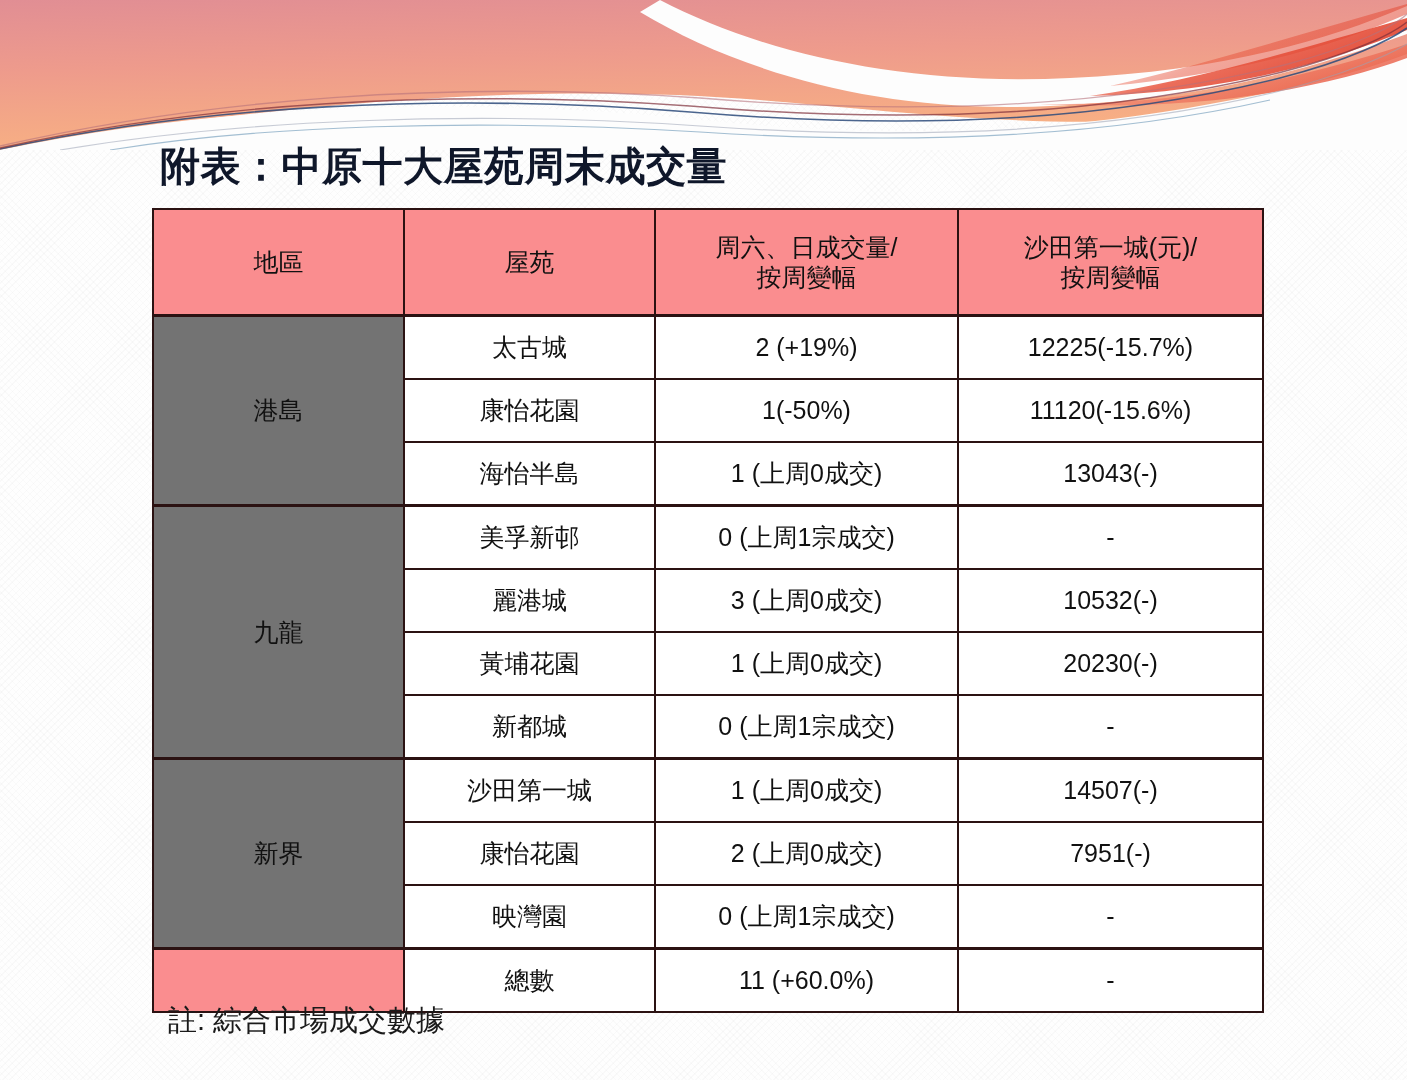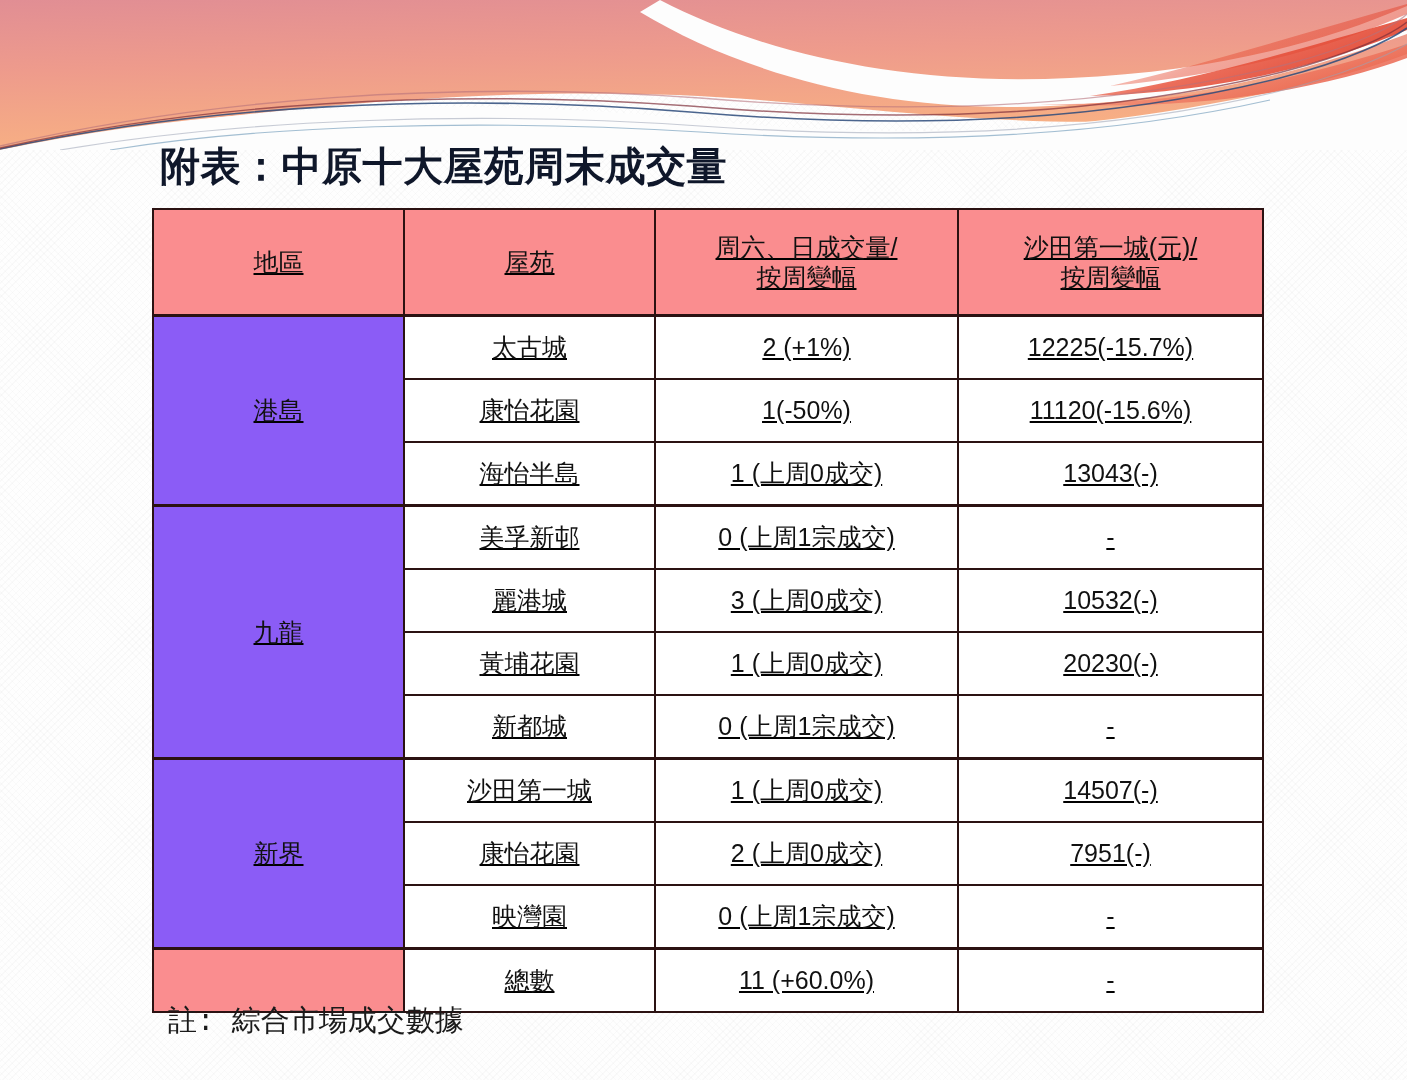--- a/index.html
+++ b/index.html
@@ -46,21 +46,20 @@
     letter-spacing: 0.5px;
     white-space: nowrap;
   }
 
   
   #table-wrap {
     position: absolute;
     left: 152px;
     top: 208px;
     width: 882px;
-    text-decoration: underline;
   }
   table.data-table {
     border-collapse: collapse;
     table-layout: fixed;
     width: 1110px;
     background: #ffffff;
   }
   table.data-table td, table.data-table th {
     border: 2px solid #2b1212;
     text-align: center;
@@ -78,21 +77,21 @@
   thead th {
     background: #fa8d8f;
     height: 104px;
     font-size: 26px;
     font-weight: bold;
     line-height: 1.22;
   }
   tbody td { height: 61px; }
 
   td.region-cell {
-    background: #8b5cf6;
+    background: #737373;
     font-size: 27px;
     font-weight: bold;
   }
   td.region-blank {
     background: #fa8d8f;
   }
   td.total-label,
   td.total-value {
     font-weight: bold;
     font-size: 26px;
@@ -102,21 +101,20 @@
   .group-bottom { border-bottom: 3px solid #2b1212 !important; }
 
   
   #footnote {
     position: absolute;
     left: 168px;
     top: 1001px;
     font-size: 29px;
     color: #1a1a1a;
     white-space: nowrap;
-    font-family: Liberation Mono, monospace;
   }
 </style>
 </head>
 <body>
 
 <div id="page"></div>
 
 <div id="banner">
   <svg width="1407" height="150" viewBox="0 0 1407 150" xmlns="http://www.w3.org/2000/svg">
     <defs>
@@ -185,21 +183,21 @@
           <div>沙田第一城(元)/</div>
           <div>按周變幅</div>
         </th>
       </tr>
     </thead>
     <tbody>
 
       <tr>
         <td class="region-cell group-top group-bottom" rowspan="3">港島</td>
         <td class="group-top">太古城</td>
-        <td class="group-top">2 (+1%)</td>
+        <td class="group-top">2 (+19%)</td>
         <td class="group-top">12225(-15.7%)</td>
       </tr>
       <tr>
         <td>康怡花園</td>
         <td>1(-50%)</td>
         <td>11120(-15.6%)</td>
       </tr>
       <tr>
         <td class="group-bottom">海怡半島</td>
         <td class="group-bottom">1 (上周0成交)</td>

